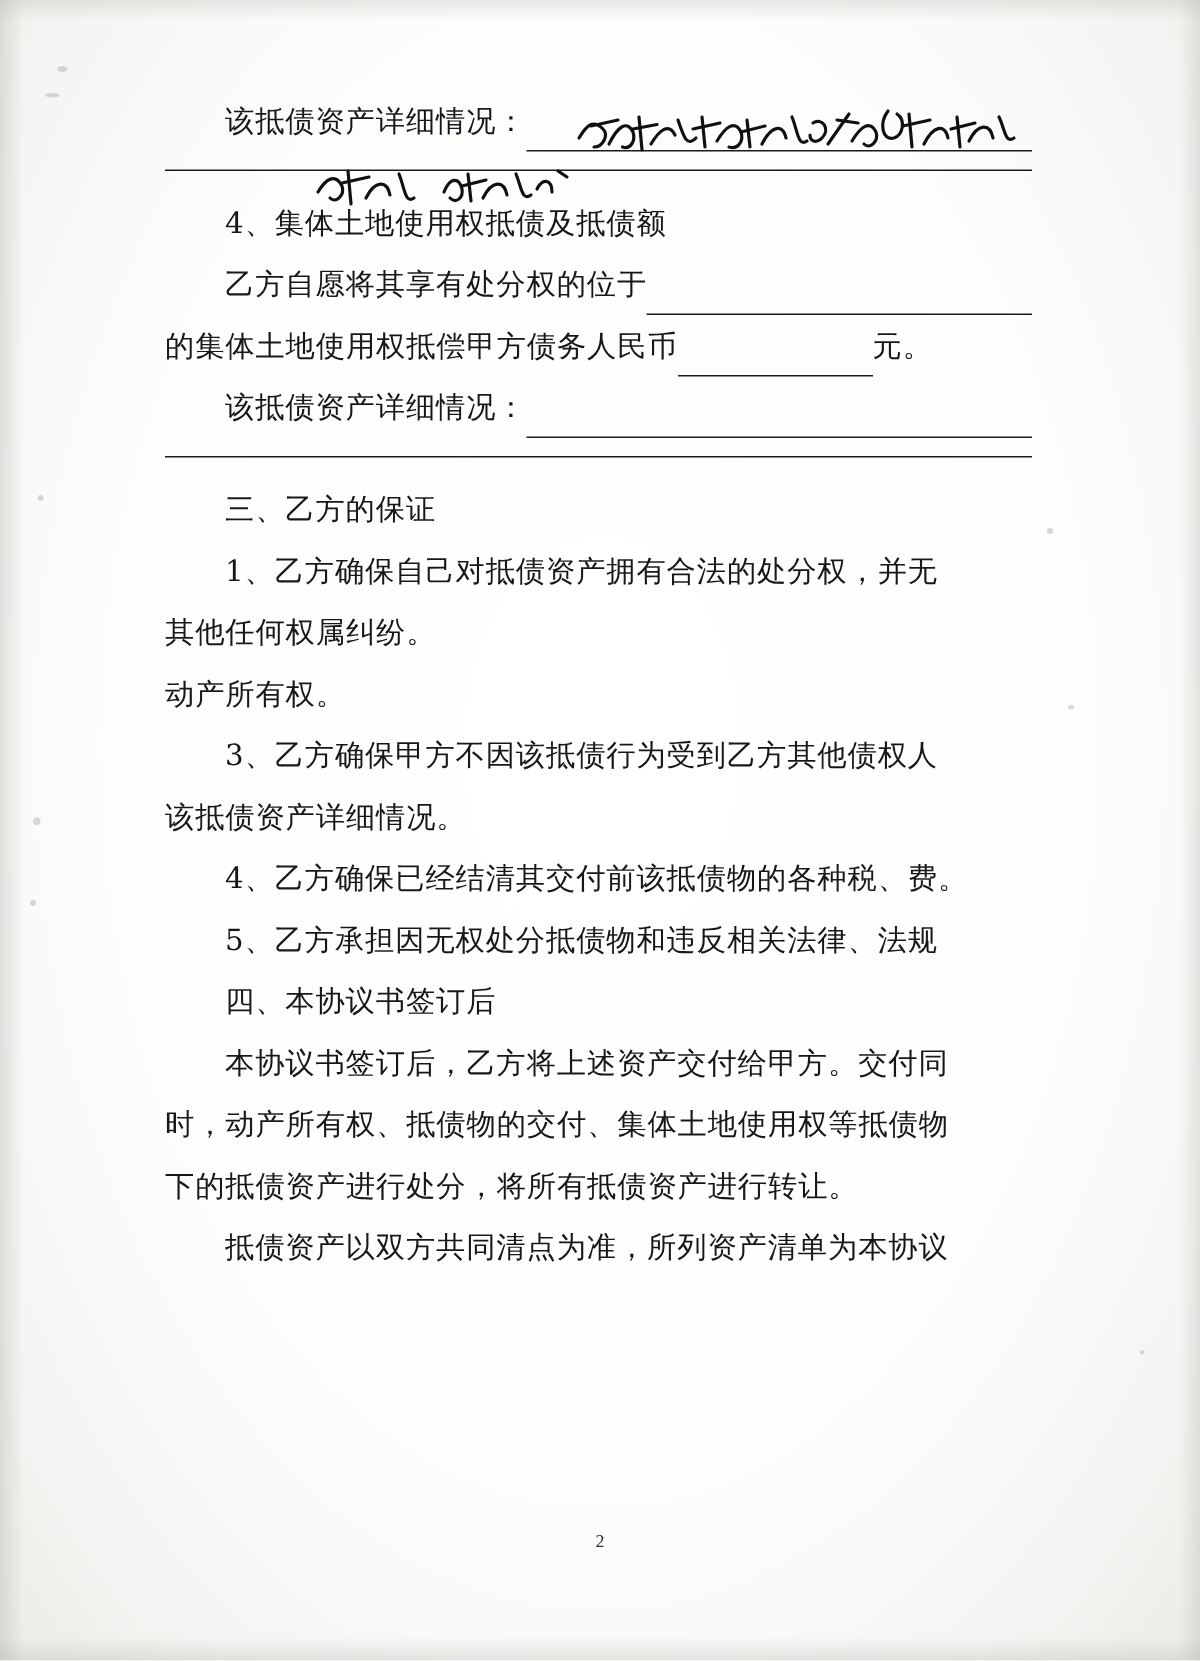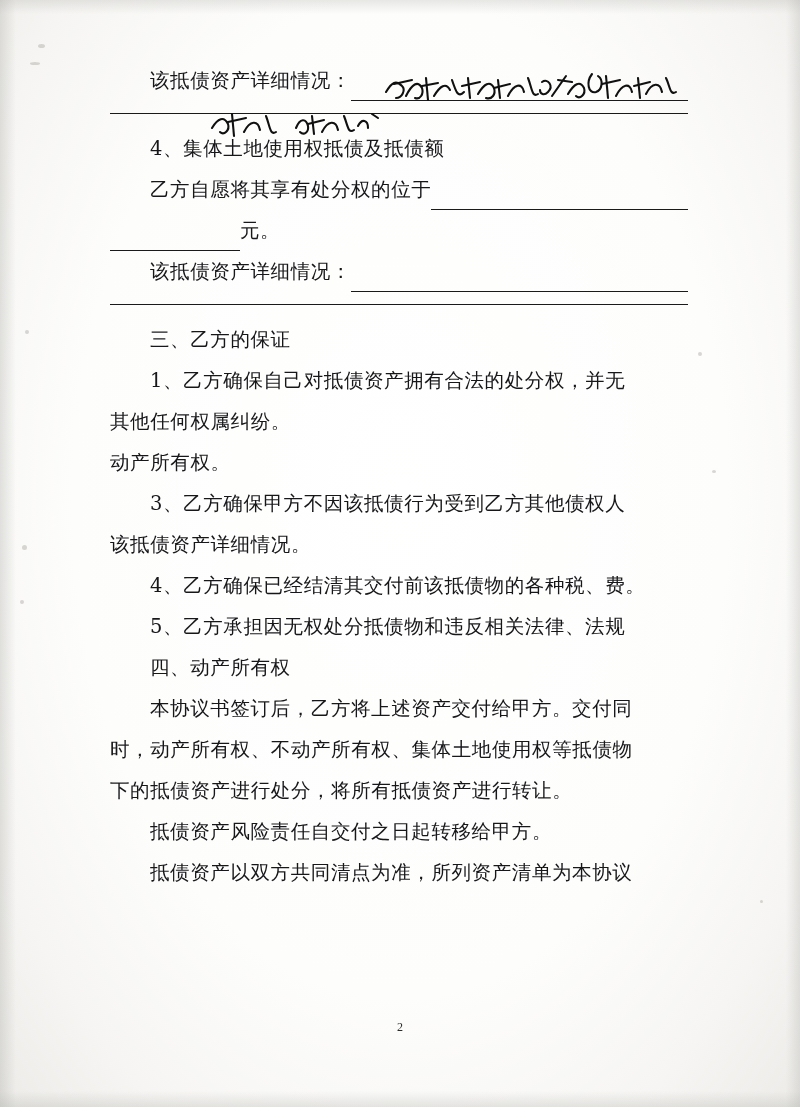--- a/index.html
+++ b/index.html
@@ -122,20 +122,21 @@
     <div class="line indent">
       <span>4、集体土地使用权抵债及抵债额</span>
     </div>
 
     <div class="row line indent">
       <span>乙方自愿将其享有处分权的位于</span>
       <span class="blank grow"></span>
     </div>
 
     <div class="row line">
+      <span>的集体土地使用权抵偿甲方债务人民币</span>
       <span class="blank" style="width:130px"></span>
       <span>元。</span>
     </div>
 
     <div class="row line indent">
       <span>该抵债资产详细情况：</span>
       <span class="blank grow"></span>
     </div>
 
     <div style="height:8px"></div>
@@ -152,27 +153,26 @@
 
     <div class="line"><span>动产所有权。</span></div>
 
     <div class="line indent"><span>3、乙方确保甲方不因该抵债行为受到乙方其他债权人</span></div>
     <div class="line"><span>该抵债资产详细情况。</span></div>
 
     <div class="line indent"><span>4、乙方确保已经结清其交付前该抵债物的各种税、费。</span></div>
 
     <div class="line indent"><span>5、乙方承担因无权处分抵债物和违反相关法律、法规</span></div>
 
-    <div class="line indent"><span>四、动产所有权</span></div>
+    <div class="line indent"><span>四、本协议书签订后</span></div>
 
     <div class="line indent"><span>本协议书签订后，乙方将上述资产交付给甲方。交付同</span></div>
-    <div class="line"><span>时，动产所有权、不动产所有权、集体土地使用权等抵债物</span></div>
+    <div class="line"><span>时，动产所有权、抵债物的交付、集体土地使用权等抵债物</span></div>
     <div class="line"><span>下的抵债资产进行处分，将所有抵债资产进行转让。</span></div>
 
-    <div class="line indent"><span>抵债资产风险责任自交付之日起转移给甲方。</span></div>
 
     <div class="line indent"><span>抵债资产以双方共同清点为准，所列资产清单为本协议</span></div>
 
   </div>
 
   <div class="hand-svg" style="left:382px; top:66px; width:300px; height:46px;" title="handwriting">
     <svg width="300" height="46" viewBox="0 0 300 46" fill="none" stroke="#101010" stroke-width="2.1" stroke-linecap="round" stroke-linejoin="round">
       <path d="M4 26 C10 16, 14 14, 20 20 C24 24, 20 32, 14 32"></path>
       <path d="M12 18 L30 14"></path>
       <path d="M24 30 C30 18, 36 14, 40 22 C42 28, 38 34, 33 32"></path>

